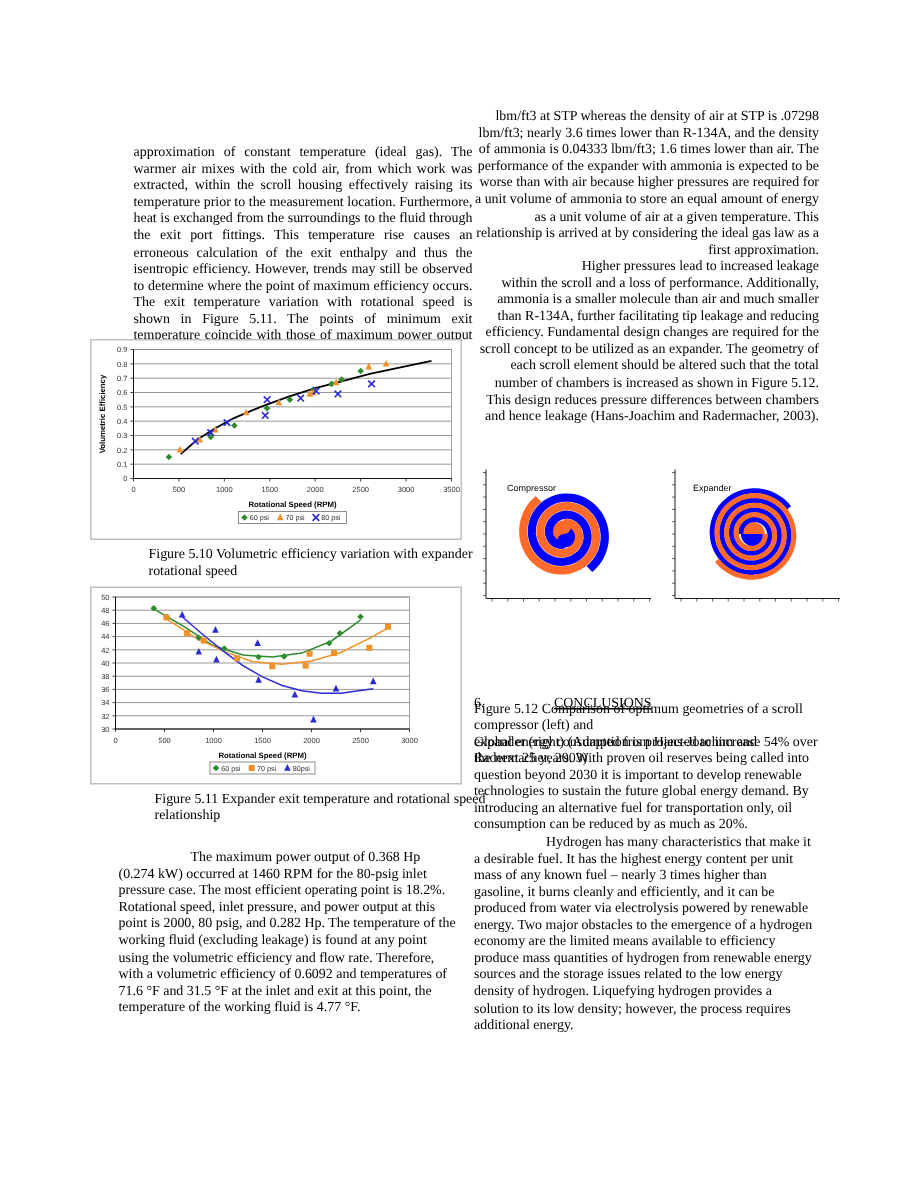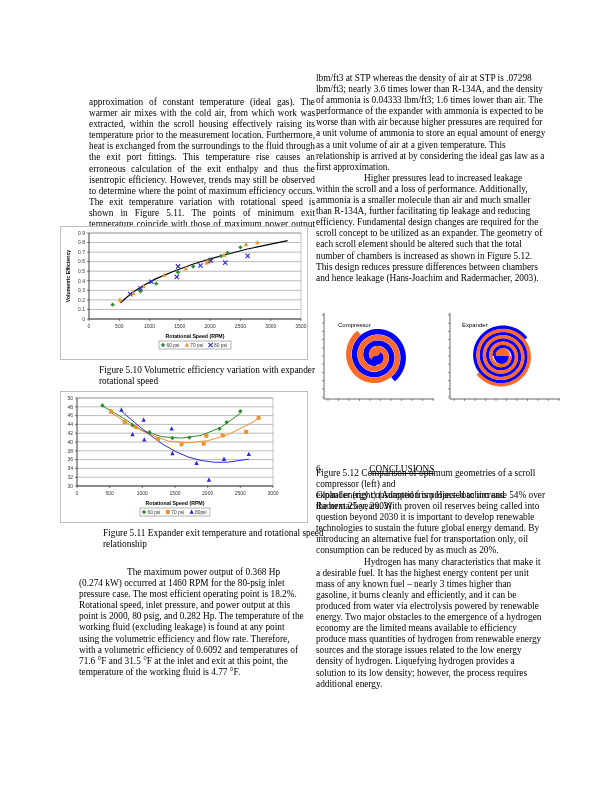--- a/index.html
+++ b/index.html
@@ -6,21 +6,21 @@
   body { width:612px; height:792px; position:relative; overflow:hidden;
          font-family:"Liberation Serif", "DejaVu Serif", serif; color:#000; }
   .col { position:absolute; font-size:9.3px; line-height:11.1px; }
   .col p { margin:0; }
   .just { text-align:justify; }
   .indent { text-indent:48px; }
   #left-top { left:89px; top:73px; width:226px;margin-top:24px; }
   #left-caption1 { left:79px; top:365px; width:226px;margin-left:20px; }
   #left-caption2 { left:79px; top:528px; width:226px;margin-left:24px; }
   #left-body { left:79px; top:567px; width:226px; }
-  #right-top { left:316px; top:73px; width:230px; }
+  #right-top { left:316px; top:73px; width:230px;text-align:right; }
   #right-caption { left:316px; top:452px; width:230px;margin-top:16px; }
   #right-heading { left:316px; top:464px; width:230px; }
   #right-body { left:316px; top:490px; width:230px; }
   .heading u { text-decoration:underline;padding-left:44px; }
   .chartbox { position:absolute; border:1px solid #bfbfbf; background:#fff; }
   #chart1 { left:60px; top:226px; width:246px; height:132px; }
   #chart2 { left:60px; top:391px; width:246px; height:130px; }
   svg text { font-family:"Liberation Sans", "DejaVu Sans", sans-serif; }
   #scrolls { position:absolute; left:316px; top:307px; width:246px; height:106px; }
 </style>

